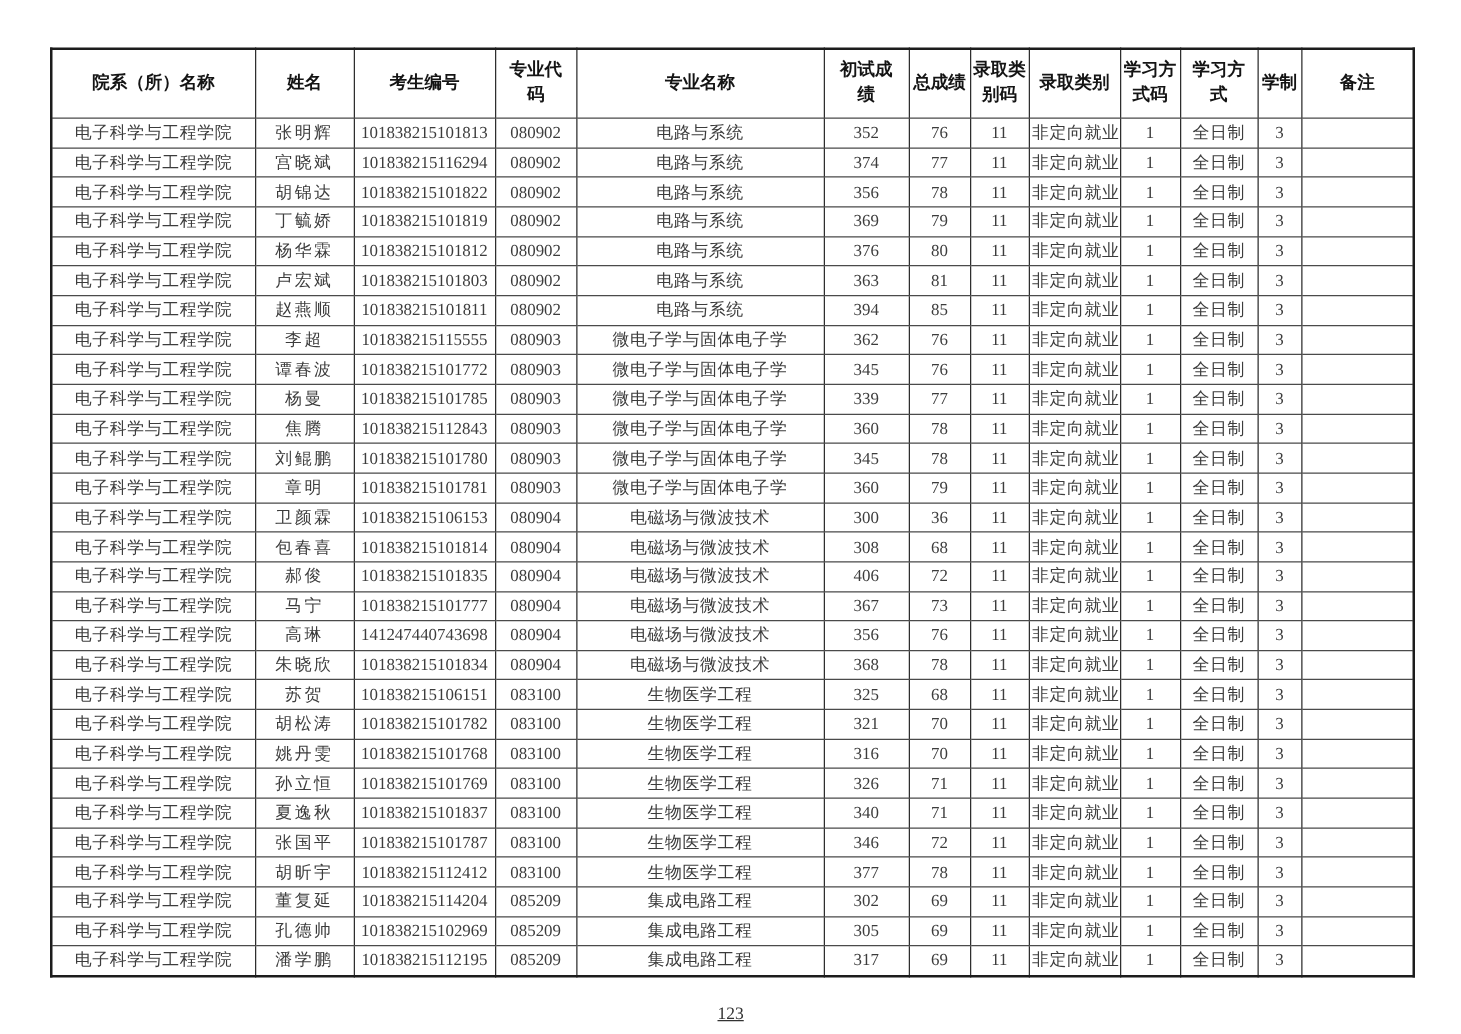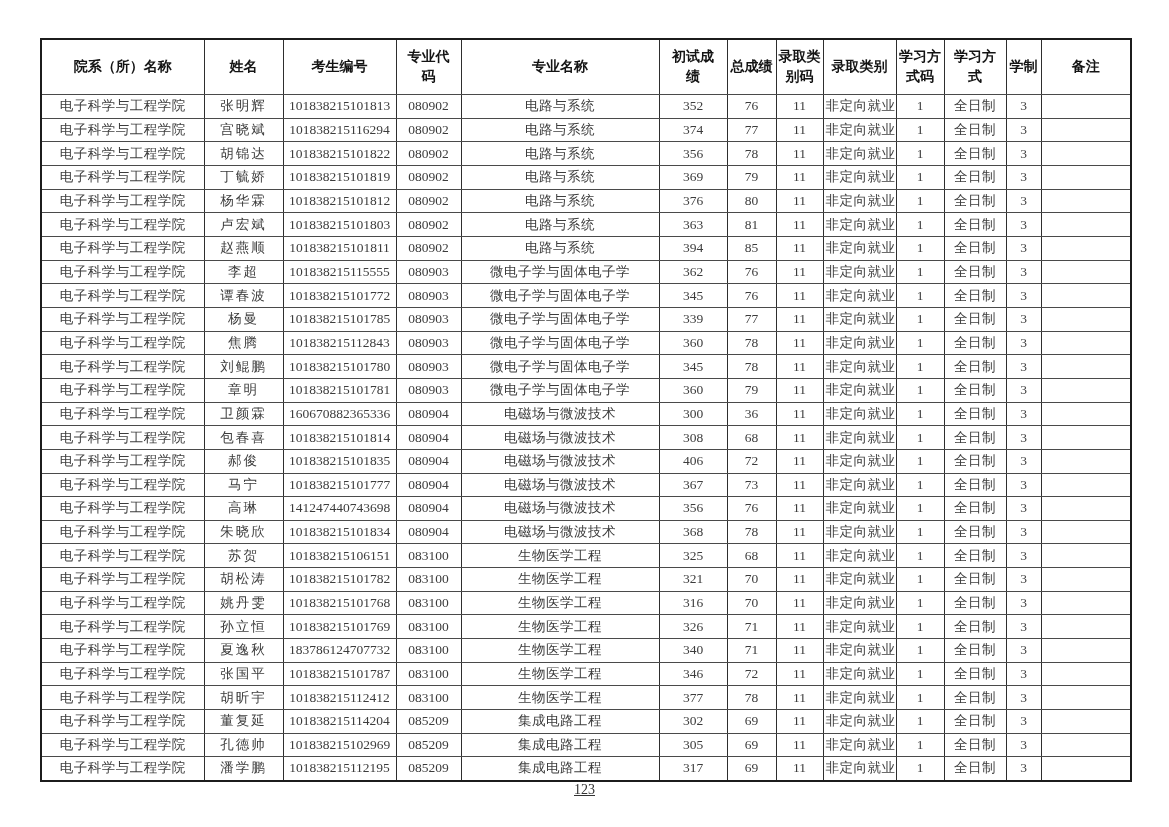--- a/index.html
+++ b/index.html
@@ -57,21 +57,21 @@
     font-size: 13.5px;
     color: #3c3c3c;
     white-space: nowrap;
   }
   .grid tbody td.cn { letter-spacing: 0.5px; }
   .grid tbody td.name { letter-spacing: 2px; }
   .grid tbody td.num { letter-spacing: 0; }
   .page-footer {
     position: absolute;
     left: 0;
-    top: 782px;
+    top: 804px;
     width: 1169px;
     text-align: center;
     font-size: 14px;
     color: #333333;
     text-decoration: underline;
   }
 </style>
 </head>
 <body>
 
@@ -301,21 +301,21 @@
           <td class="num">11</td>
           <td class="cn">非定向就业</td>
           <td class="num">1</td>
           <td class="cn">全日制</td>
           <td class="num">3</td>
           <td class="cn"></td>
         </tr>
         <tr>
           <td class="cn">电子科学与工程学院</td>
           <td class="name">卫颜霖</td>
-          <td class="num">160670882365336</td>
+          <td class="num">101838215106153</td>
           <td class="num">080904</td>
           <td class="cn">电磁场与微波技术</td>
           <td class="num">300</td>
           <td class="num">36</td>
           <td class="num">11</td>
           <td class="cn">非定向就业</td>
           <td class="num">1</td>
           <td class="cn">全日制</td>
           <td class="num">3</td>
           <td class="cn"></td>
@@ -451,21 +451,21 @@
           <td class="num">11</td>
           <td class="cn">非定向就业</td>
           <td class="num">1</td>
           <td class="cn">全日制</td>
           <td class="num">3</td>
           <td class="cn"></td>
         </tr>
         <tr>
           <td class="cn">电子科学与工程学院</td>
           <td class="name">夏逸秋</td>
-          <td class="num">183786124707732</td>
+          <td class="num">101838215101837</td>
           <td class="num">083100</td>
           <td class="cn">生物医学工程</td>
           <td class="num">340</td>
           <td class="num">71</td>
           <td class="num">11</td>
           <td class="cn">非定向就业</td>
           <td class="num">1</td>
           <td class="cn">全日制</td>
           <td class="num">3</td>
           <td class="cn"></td>

